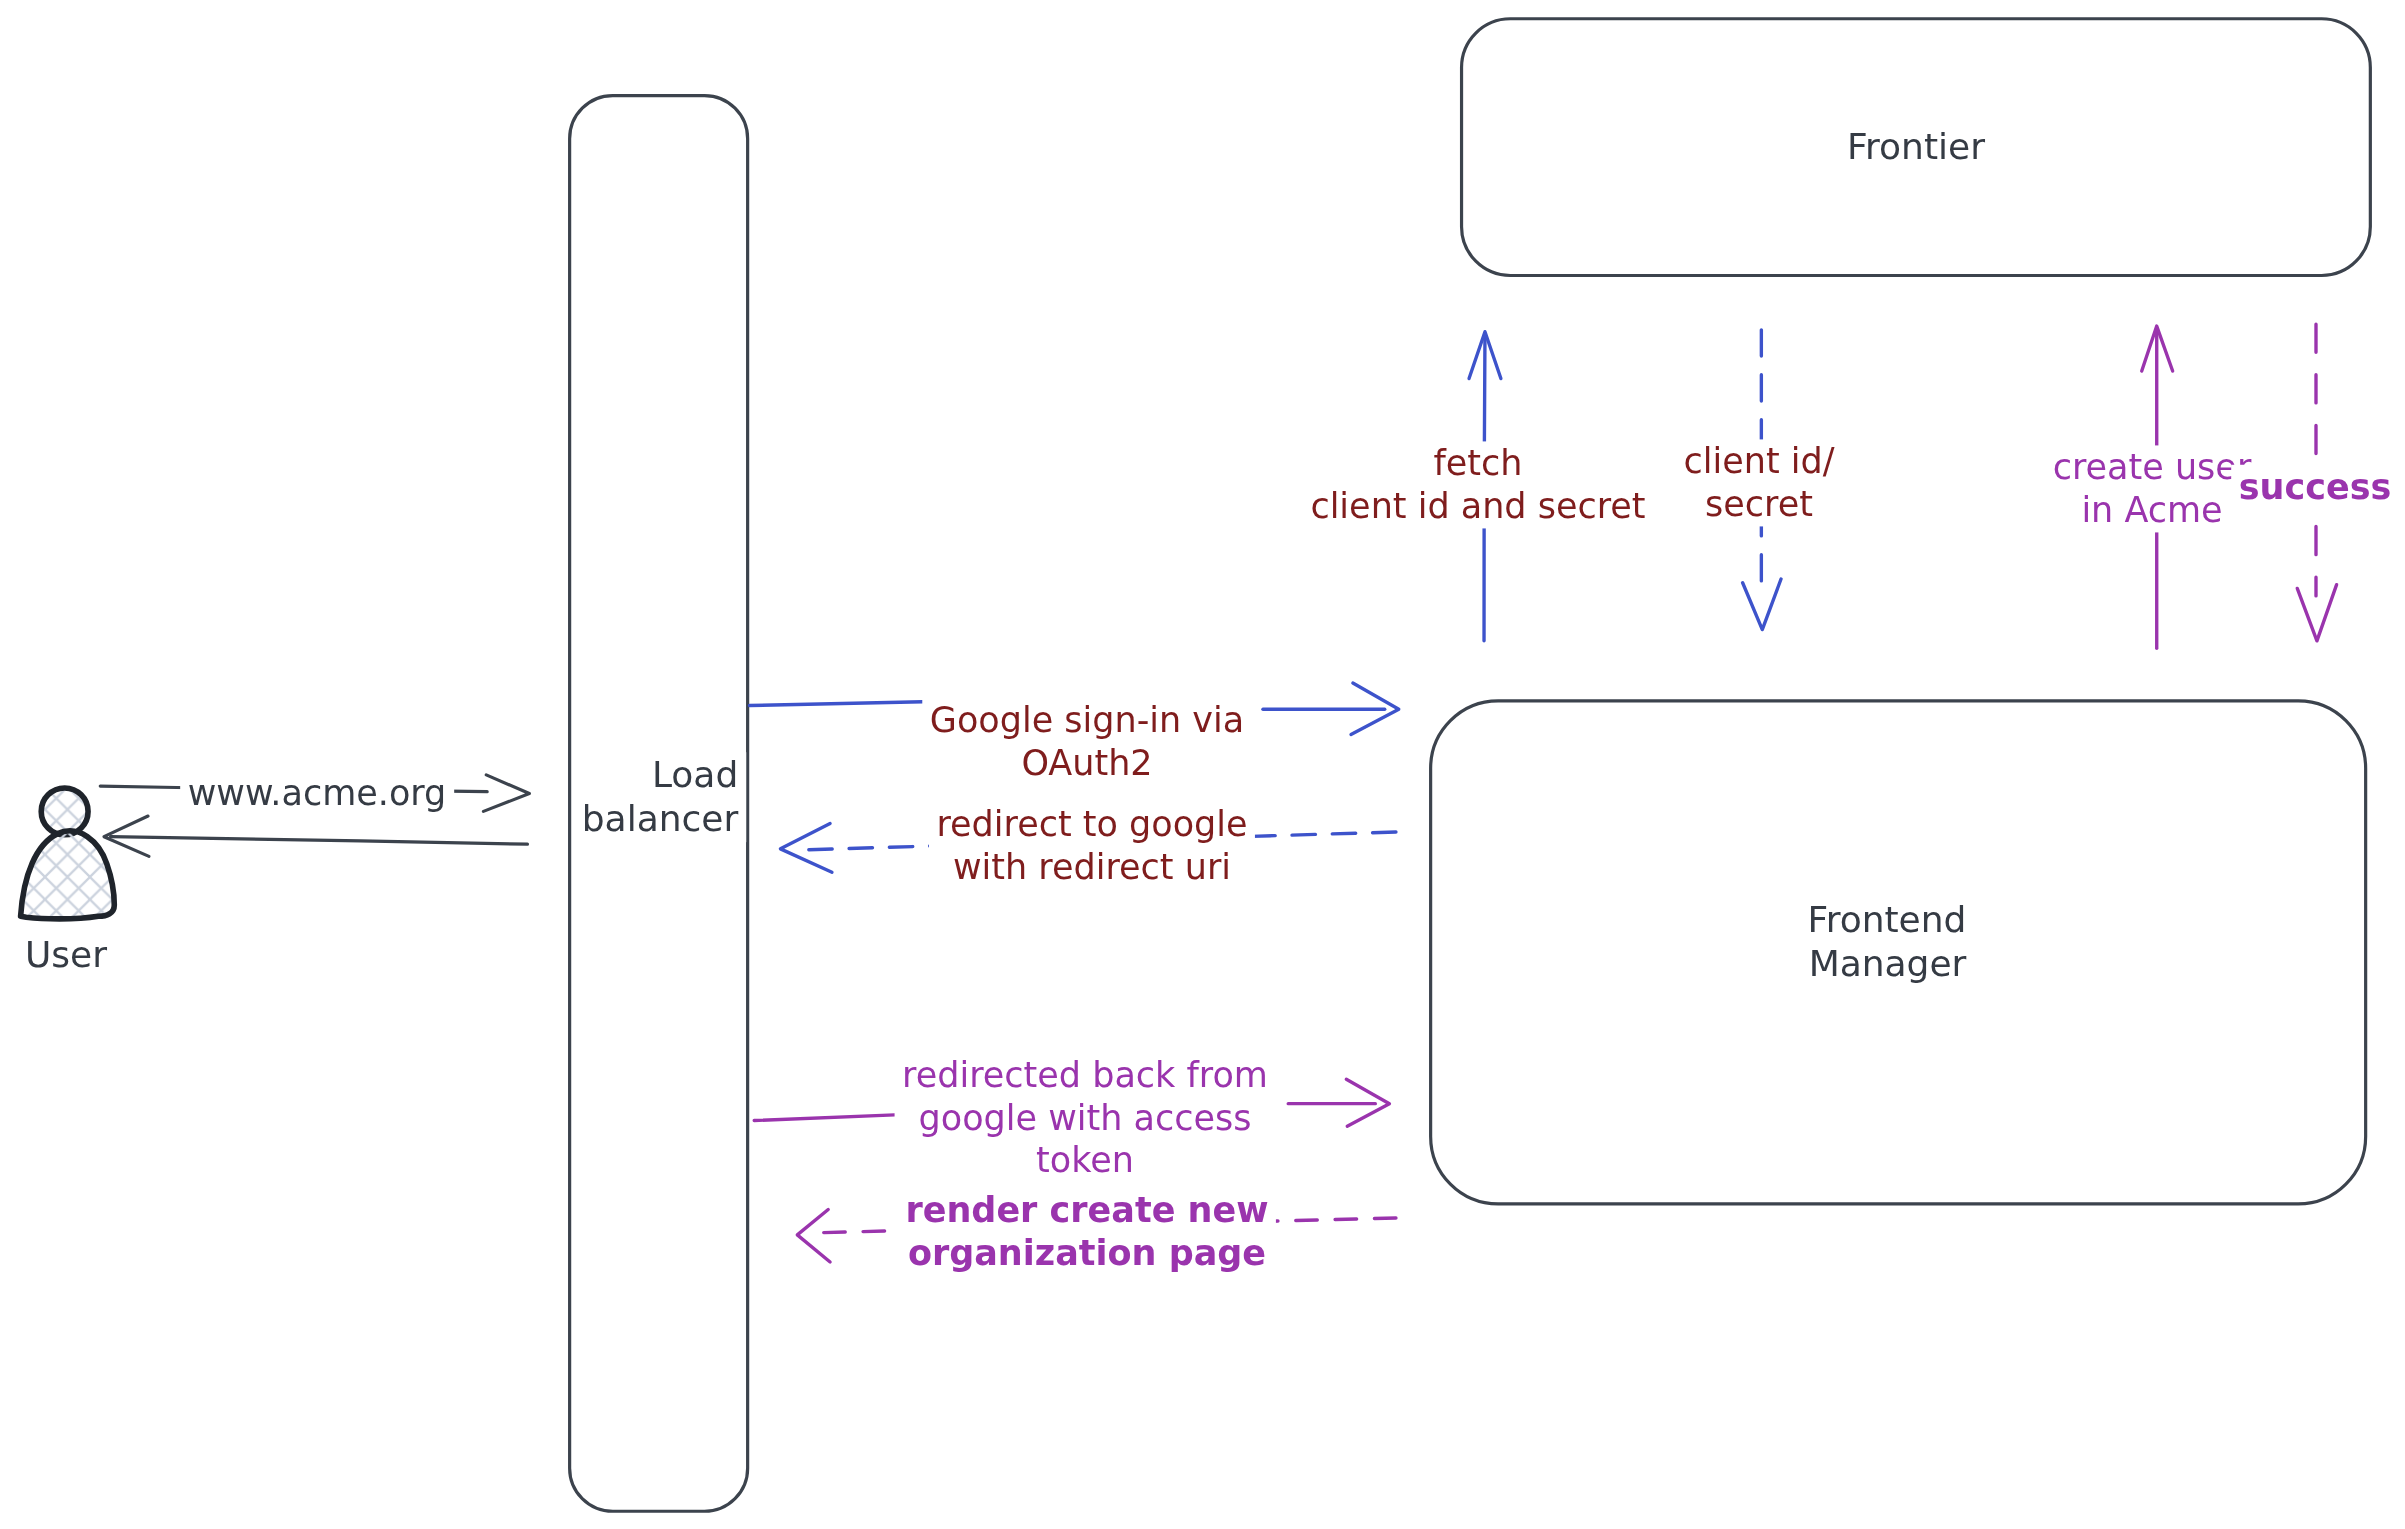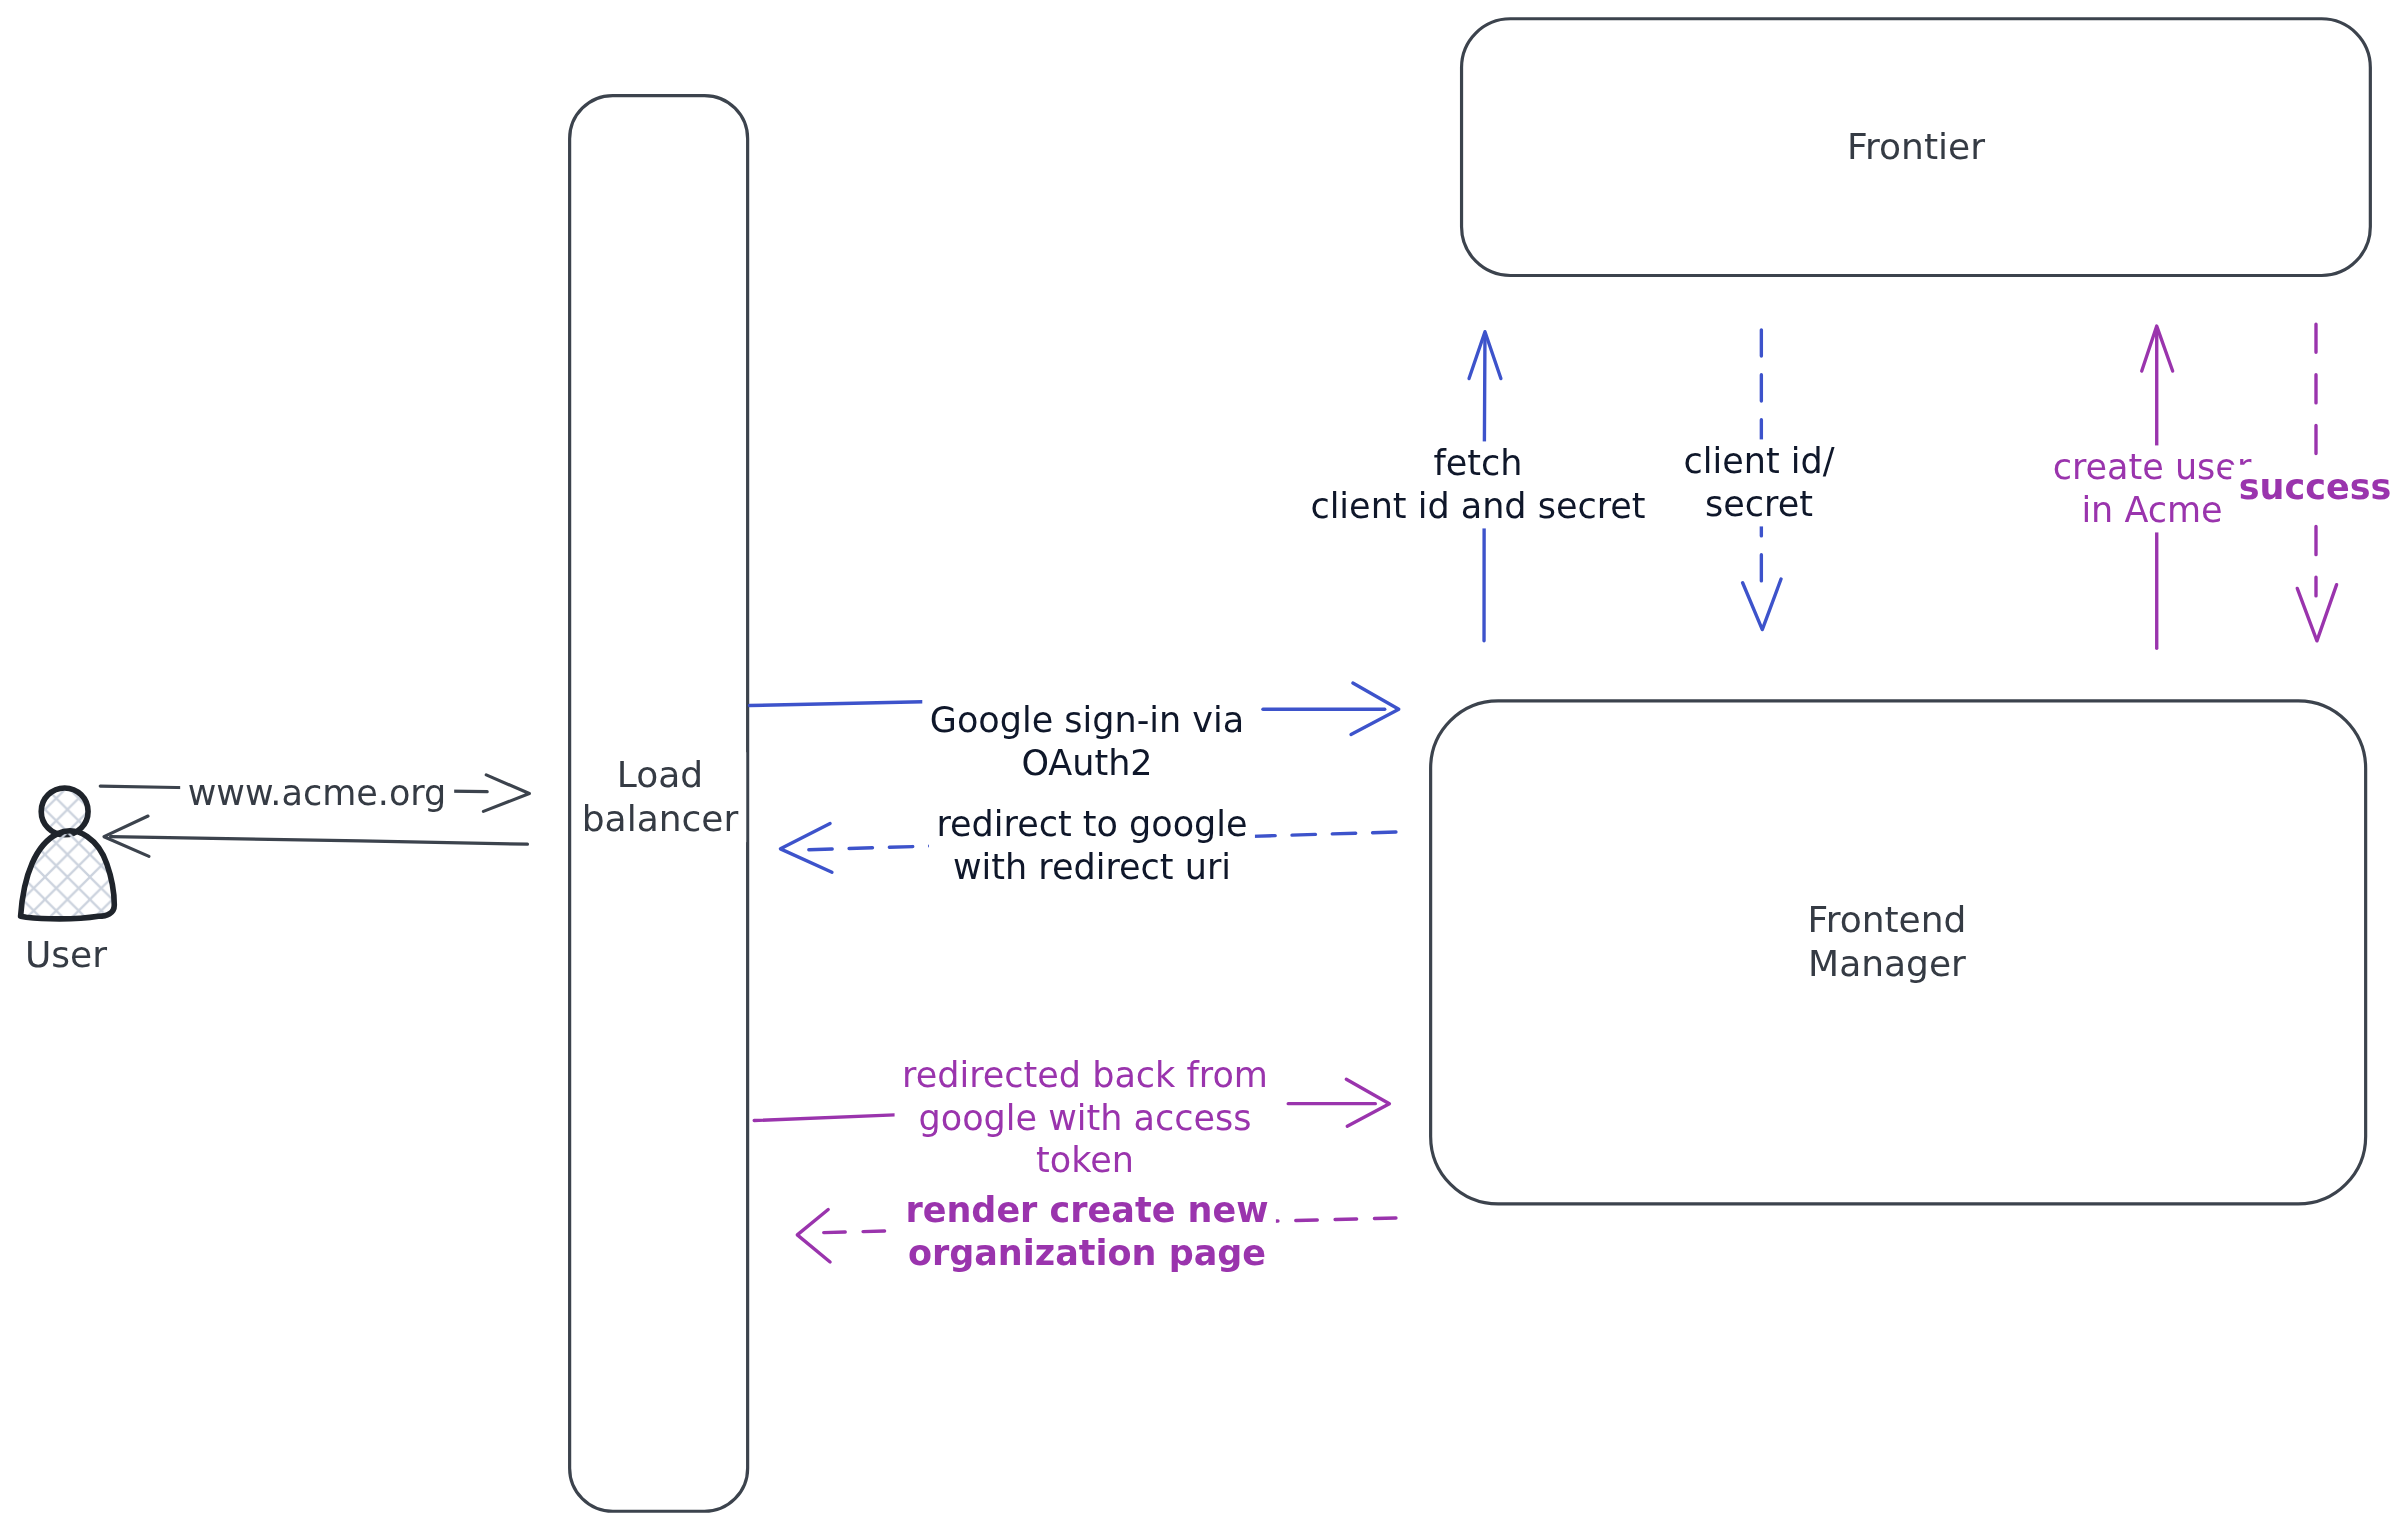--- a/index.html
+++ b/index.html
@@ -4,22 +4,22 @@
 <style>
   html,body{margin:0;padding:0;background:#ffffff;}
   body{width:2405px;height:1530px;position:relative;overflow:hidden;
        font-family:"DejaVu Sans", sans-serif;}
   svg.layer{position:absolute;left:0;top:0;}
   .lbl{position:absolute;transform:translate(-50%,-50%);
        white-space:pre-line;text-align:center;line-height:1.22;
        background:#ffffff;padding:0.9px 7.5px;}
   .node-lbl{font-size:36px;}
   .edge-lbl{font-size:35px;}
-  .ink{color:#353b44;}
-  .blue{color:#0f172a;}
+  .ink{color:#353b44;text-align:right;}
+  .blue{color:#7f1d1d;}
   .purple{color:#9a34ad;}
 </style>
 </head>
 <body>
 
 <svg class="layer" width="2405" height="1530" viewBox="0 0 2567 1633">
   <defs>
     <pattern id="xhatch" width="24" height="24" patternUnits="userSpaceOnUse">
       <path d="M0 0 L24 24 M24 0 L0 24" stroke="#ccd3de" stroke-width="2.4" fill="none"></path>
     </pattern>

